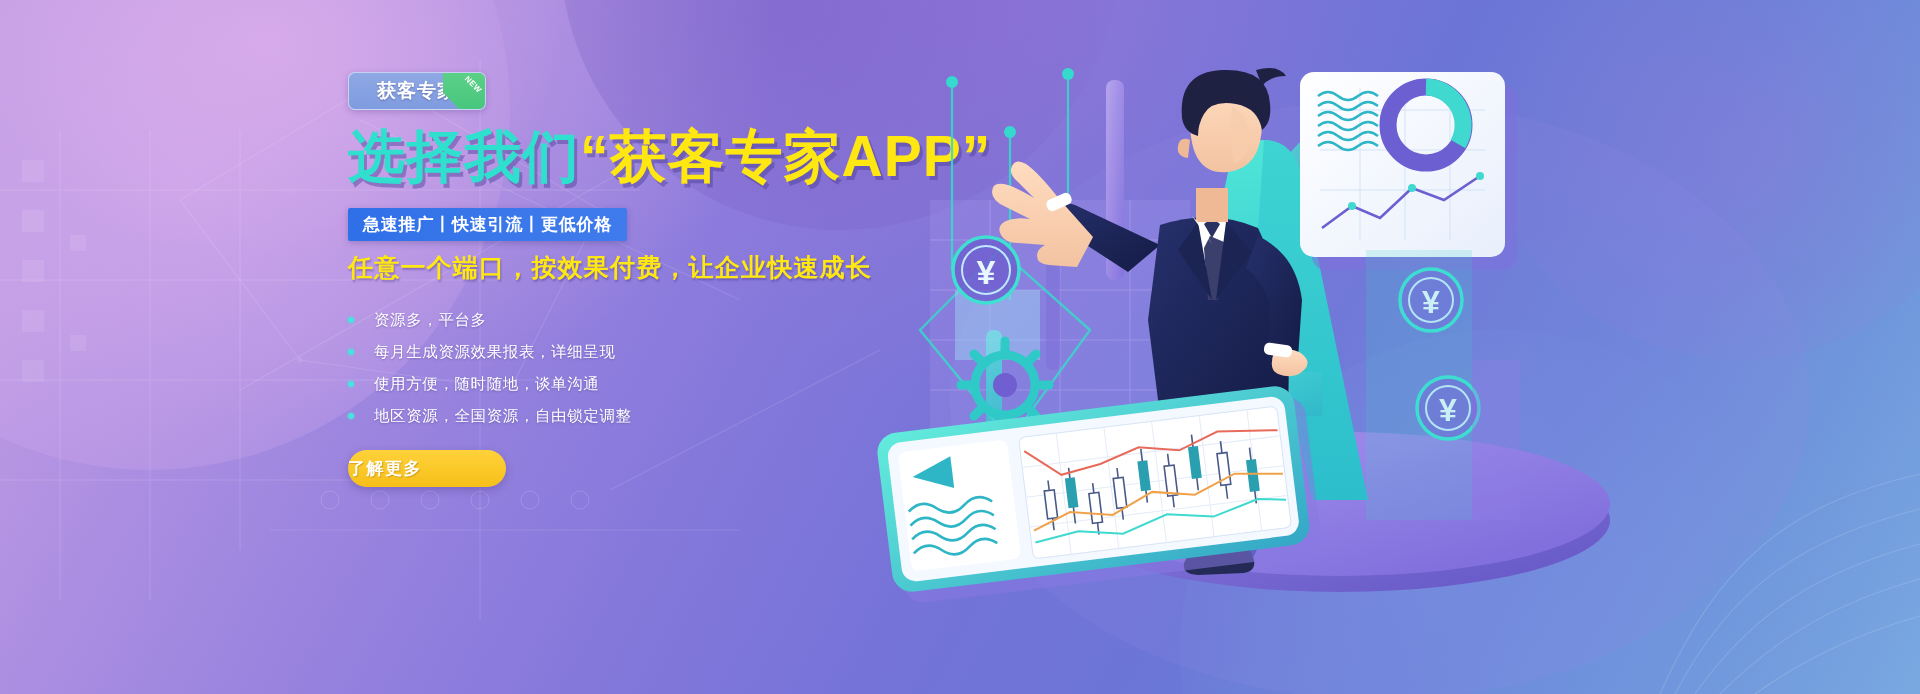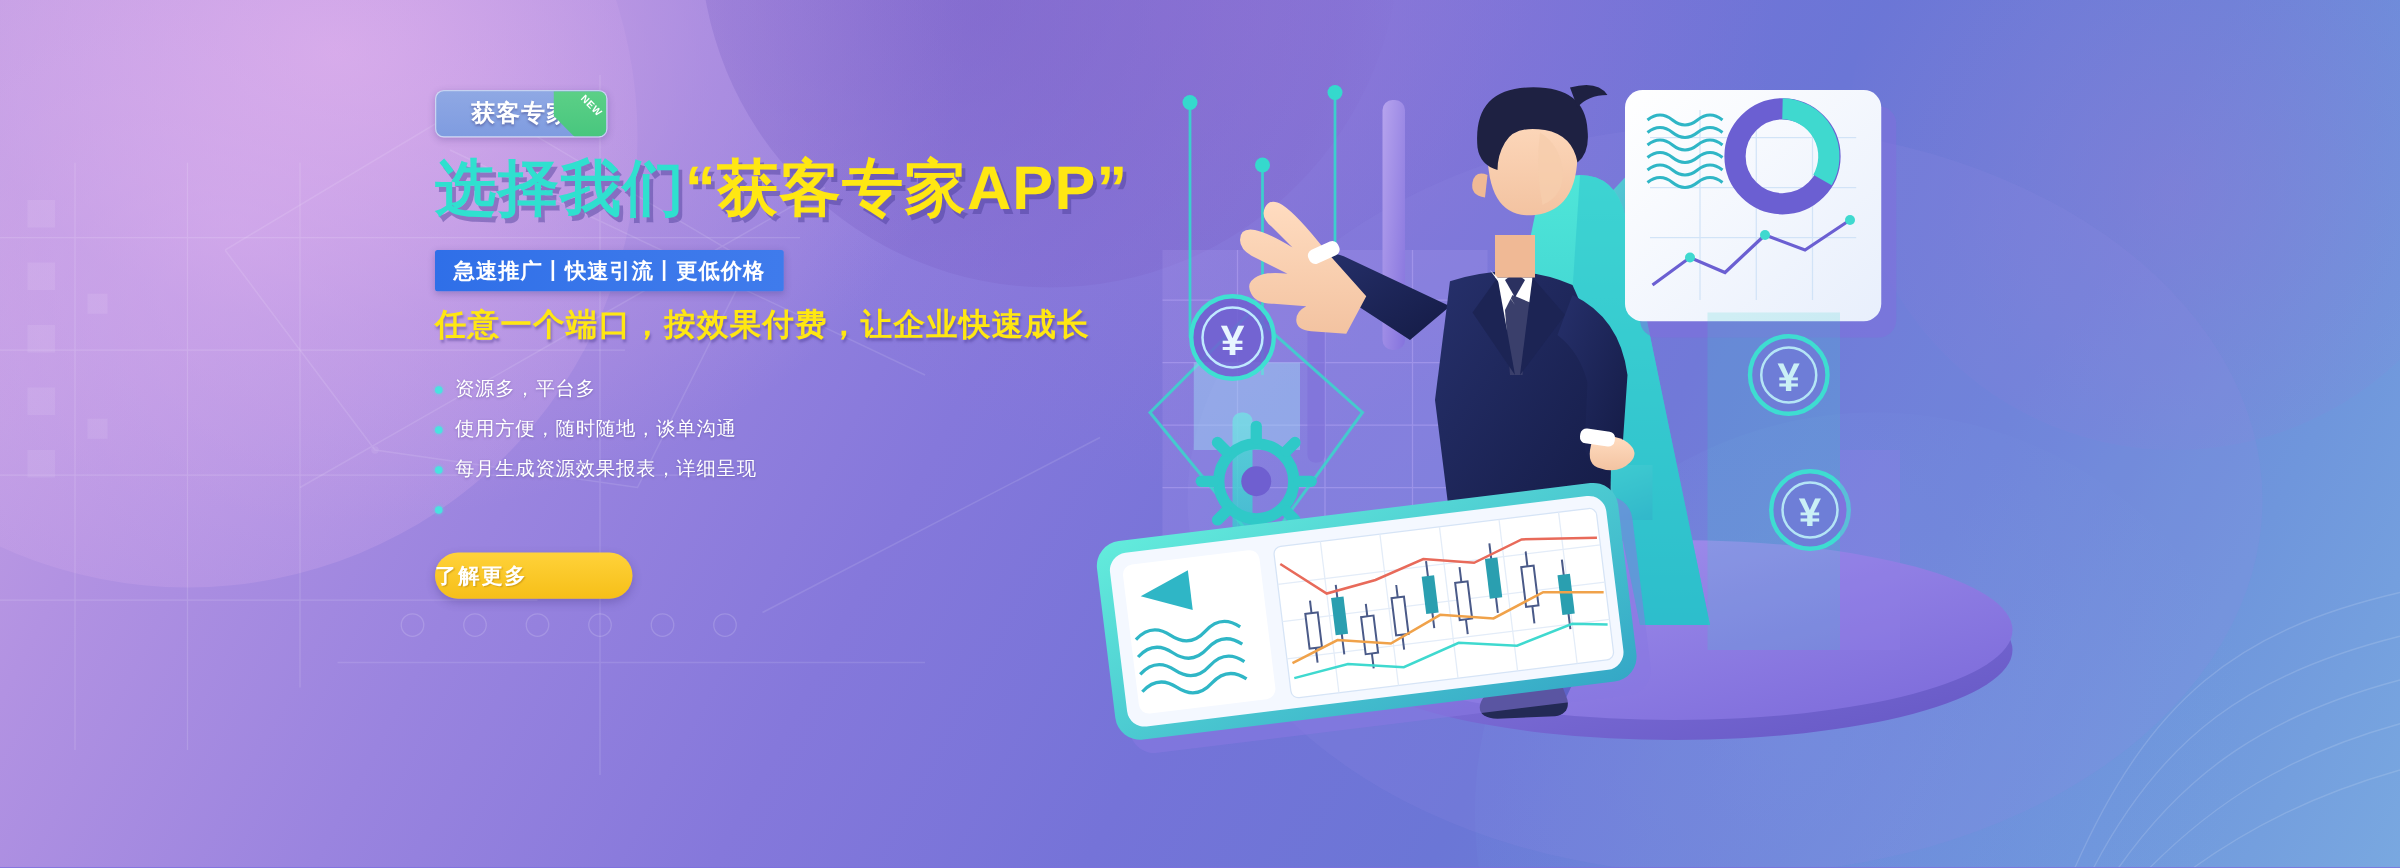--- a/index.html
+++ b/index.html
@@ -69,21 +69,21 @@
     transform:rotate(45deg);
   }
   .badge-new {
     position:absolute; right:2px; top:7px;
     font-size:8px; font-weight:bold; color:#ffffff; letter-spacing:.5px;
     transform:rotate(45deg); transform-origin:center;
   }
 
   .headline {
     margin-top:16px; white-space:nowrap;
-    font-size:49px; font-weight:bold; line-height:1.06; letter-spacing:1px;
+    font-size:57px; font-weight:bold; line-height:1.06; letter-spacing:1px;
   }
   .hl-cyan {
     color:#2fe0cf;
     text-shadow:3px 4px 0 rgba(74,60,150,0.45);
   }
   .hl-yellow {
     color:#ffe712;
     text-shadow:3px 4px 0 rgba(74,60,150,0.45);
   }
 
@@ -97,21 +97,21 @@
     color:#ffffff; font-size:17px; font-weight:bold; letter-spacing:.8px;
   }
 
   .tagline {
     margin-top:10px; white-space:nowrap;
     color:#ffe712; font-size:25px; font-weight:bold; letter-spacing:1.2px;
     text-shadow:1px 2px 2px rgba(60,45,130,0.40);
   }
 
   .bullets { margin-top:20px; }
-  .bullet { display:flex; align-items:center; height:32px; }
+  .bullet { display:flex; align-items:center; height:32px;gap:10px; }
   .bullet-dot {
     width:6px; height:6px; border-radius:50%;
     background:#49e2e0; margin-right:10px; flex:0 0 auto;
     box-shadow:0 0 3px rgba(73,226,224,0.8);
   }
   .bullet-text {
     color:#ffffff; font-size:15.5px; letter-spacing:.6px;
     text-shadow:0 1px 2px rgba(50,40,110,0.35);
   }
 
@@ -219,28 +219,29 @@
 
     <div class="tagline">任意一个端口，按效果付费，让企业快速成长</div>
 
     <div class="bullets">
       <div class="bullet">
         <span class="bullet-dot"></span>
         <span class="bullet-text">资源多，平台多</span>
       </div>
       <div class="bullet">
         <span class="bullet-dot"></span>
+        <span class="bullet-text">每月生成资源效果报表，详细呈现</span>
+      </div>
+      <div class="bullet">
+        <span class="bullet-dot"></span>
         <span class="bullet-text">使用方便，随时随地，谈单沟通</span>
       </div>
       <div class="bullet">
         <span class="bullet-dot"></span>
-        <span class="bullet-text">每月生成资源效果报表，详细呈现</span>
-      </div>
-      <div class="bullet">
-        <span class="bullet-dot"></span>
+        <span class="bullet-text">地区资源，全国资源，自由锁定调整</span>
       </div>
     </div>
 
     <div class="cta">
       <span class="cta-text">了解更多</span>
     </div>
 
   </div>
 
   <svg class="illus" viewBox="0 0 1060 694">

